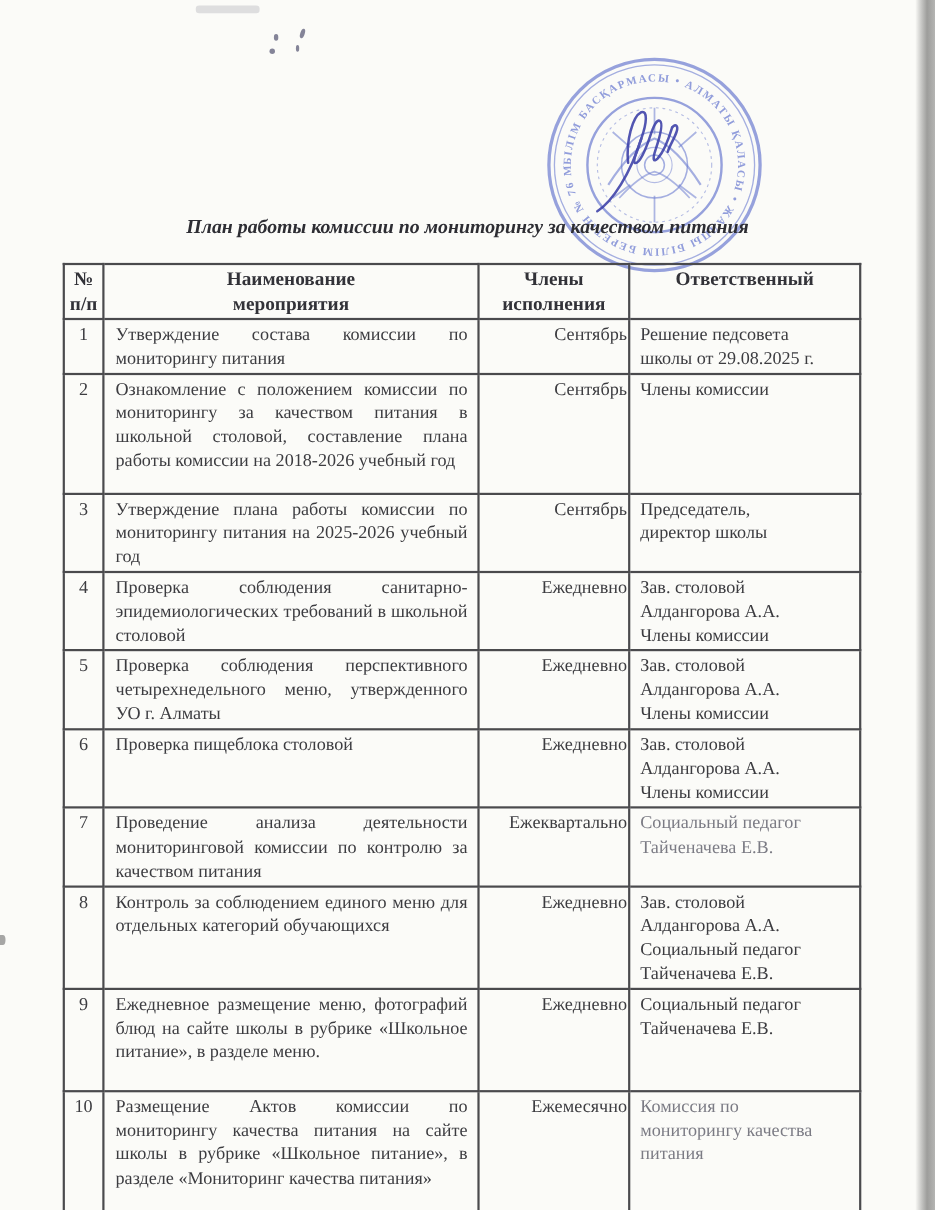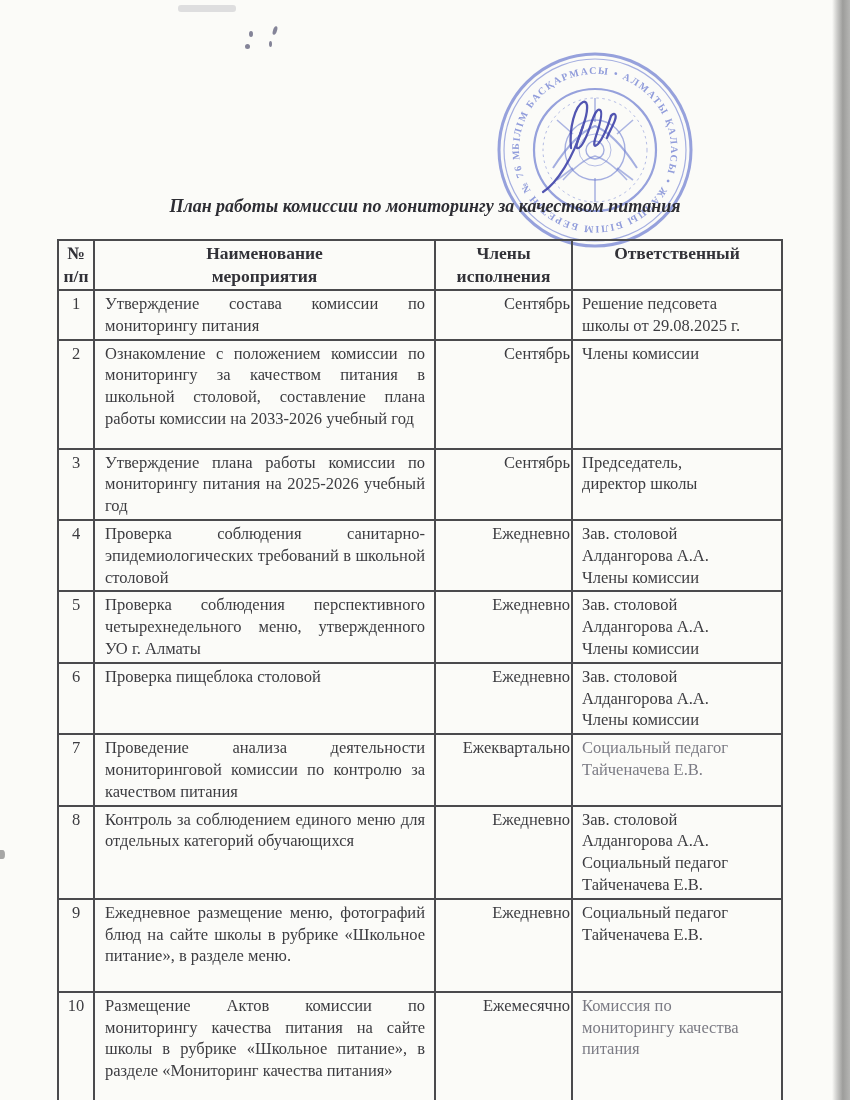--- a/index.html
+++ b/index.html
@@ -143,21 +143,21 @@
     <tbody>
       <tr class="h1">
         <td class="num">1</td>
         <td class="act">Утверждение состава комиссии по мониторингу питания</td>
         <td class="term">Сентябрь</td>
         <td class="resp">Решение педсовета
 школы от 29.08.2025 г.</td>
       </tr>
       <tr class="h2">
         <td class="num">2</td>
-        <td class="act">Ознакомление с положением комиссии по мониторингу за качеством питания в школьной столовой, составление плана работы комиссии на 2033-2026 учебный год</td>
+        <td class="act">Ознакомление с положением комиссии по мониторингу за качеством питания в школьной столовой, составление плана работы комиссии на 2018-2026 учебный год</td>
         <td class="term">Сентябрь</td>
         <td class="resp">Члены комиссии</td>
       </tr>
       <tr class="h3">
         <td class="num">3</td>
         <td class="act">Утверждение плана работы комиссии по мониторингу питания на 2025-2026 учебный год</td>
         <td class="term">Сентябрь</td>
         <td class="resp">Председатель,
 директор школы</td>
       </tr>

